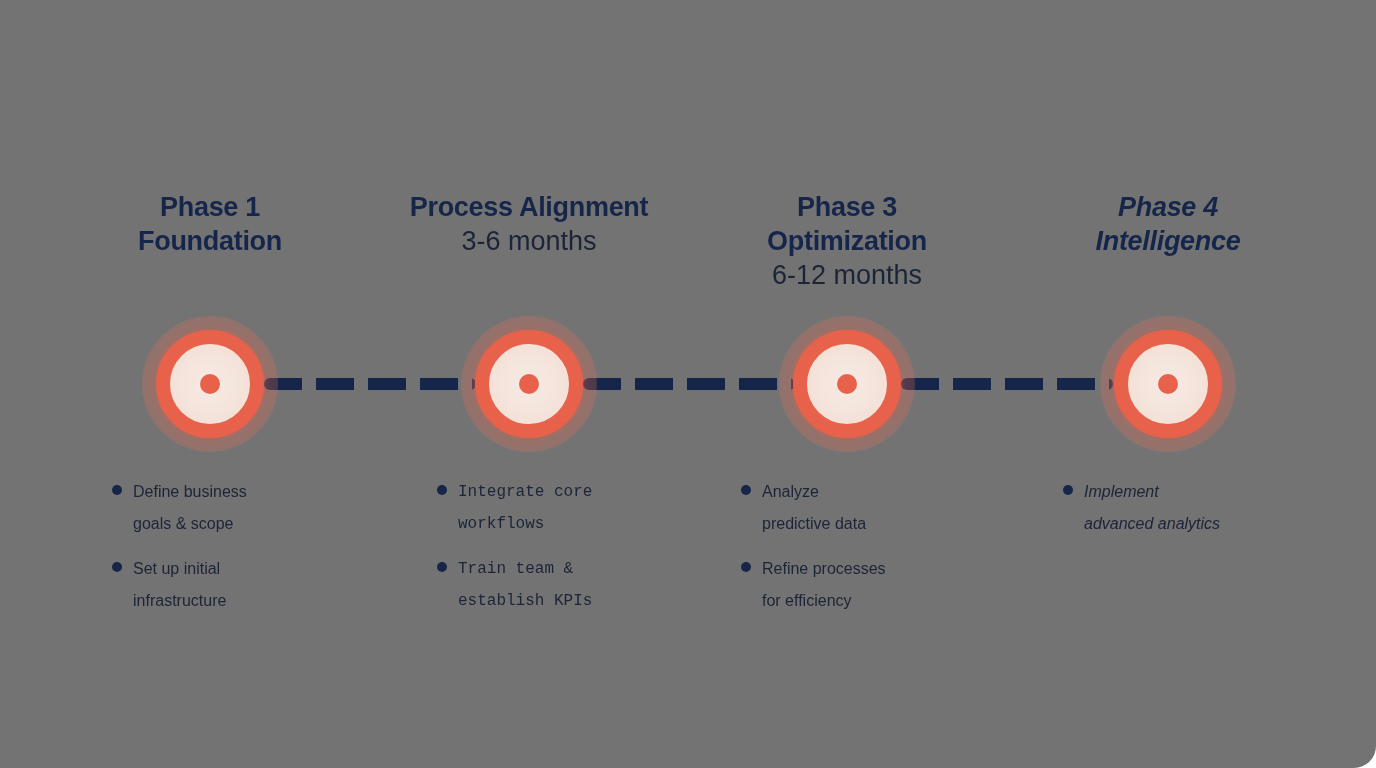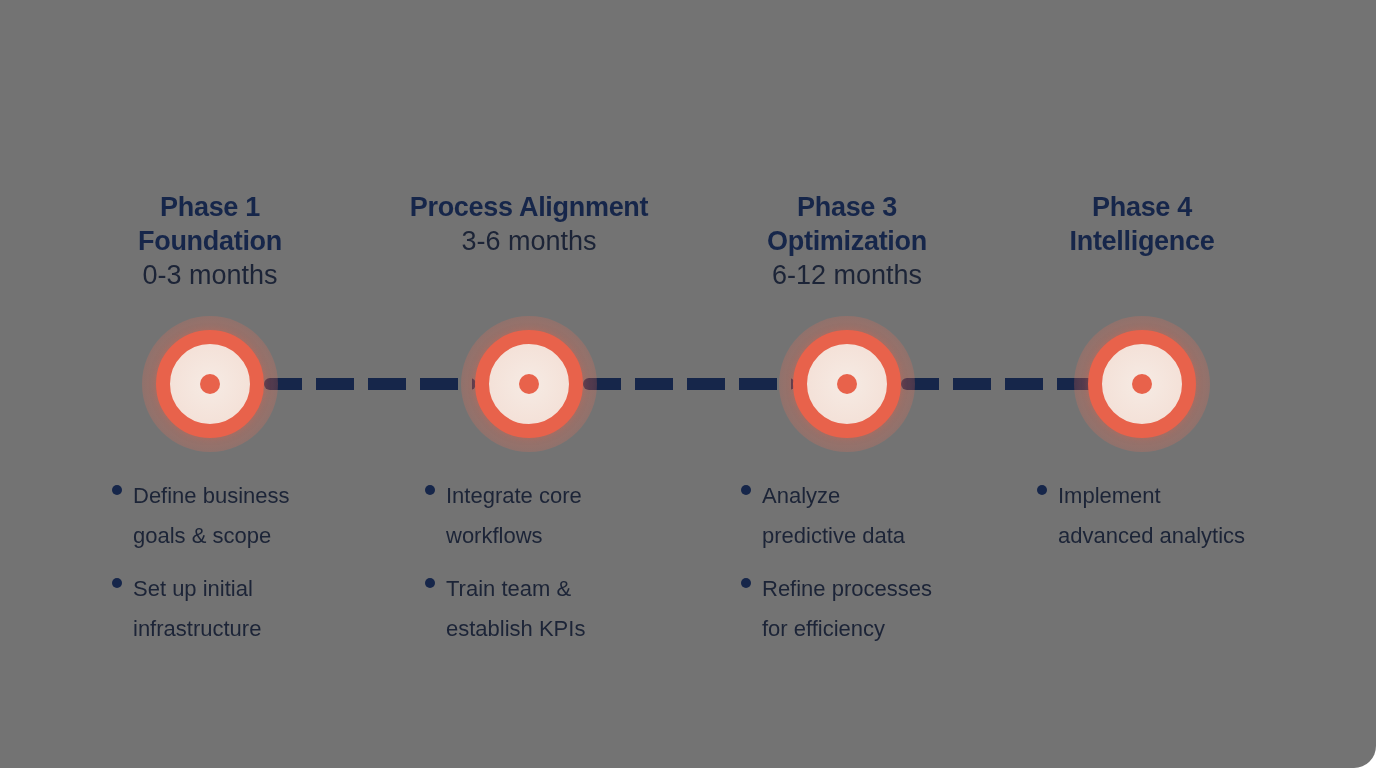--- a/index.html
+++ b/index.html
@@ -83,22 +83,22 @@
     .bullets {
       position: absolute;
       top: 476px;
       list-style: none;
       margin: 0;
       padding: 0;
     }
     .bullet {
       position: relative;
       padding-left: 21px;
-      font-size: 22px;
-      line-height: 40px;
+      font-size: 16px;
+      line-height: 32px;
       color: #1c2437;
       margin-bottom: 13px;
       white-space: pre-line;
     }
     .bullet-dot {
       position: absolute;
       left: 0;
       top: 9px;
       width: 10px;
       height: 10px;
@@ -112,21 +112,20 @@
 <div class="canvas">
 
   <div class="connector" style="left:264px; width:212px;"></div>
   <div class="connector" style="left:583px; width:212px;"></div>
   <div class="connector" style="left:901px; width:212px;"></div>
 
   <div class="phase" style="left:50px;">
     <div class="phase-header">
       <span class="phase-number">Phase 1</span>
       <span class="phase-name">Foundation</span>
-      <span class="phase-duration">0-3 months</span>
     </div>
     <div class="node">
       <div class="ring">
         <div class="dot"></div>
       </div>
     </div>
     <ul class="bullets" style="left:62px;">
       <li class="bullet"><span class="bullet-dot"></span><span>Define business
 goals &amp; scope</span></li>
       <li class="bullet"><span class="bullet-dot"></span><span>Set up initial
@@ -137,21 +136,21 @@
   <div class="phase" style="left:369px;">
     <div class="phase-header">
       <span class="phase-name">Process Alignment</span>
       <span class="phase-duration">3-6 months</span>
     </div>
     <div class="node">
       <div class="ring">
         <div class="dot"></div>
       </div>
     </div>
-    <ul class="bullets" style="left:56px;">
+    <ul class="bullets" style="left:68px;font-family:Liberation Mono, monospace;">
       <li class="bullet"><span class="bullet-dot"></span><span>Integrate core
 workflows</span></li>
       <li class="bullet"><span class="bullet-dot"></span><span>Train team &amp;
 establish KPIs</span></li>
     </ul>
   </div>
 
   <div class="phase" style="left:687px;">
     <div class="phase-header">
       <span class="phase-number">Phase 3</span>
@@ -164,21 +163,21 @@
       </div>
     </div>
     <ul class="bullets" style="left:54px;">
       <li class="bullet"><span class="bullet-dot"></span><span>Analyze
 predictive data</span></li>
       <li class="bullet"><span class="bullet-dot"></span><span>Refine processes
 for efficiency</span></li>
     </ul>
   </div>
 
-  <div class="phase" style="left:982px;">
+  <div class="phase" style="left:1008px;font-style:italic;">
     <div class="phase-header">
       <span class="phase-number">Phase 4</span>
       <span class="phase-name">Intelligence</span>
     </div>
     <div class="node">
       <div class="ring">
         <div class="dot"></div>
       </div>
     </div>
     <ul class="bullets" style="left:55px;">

